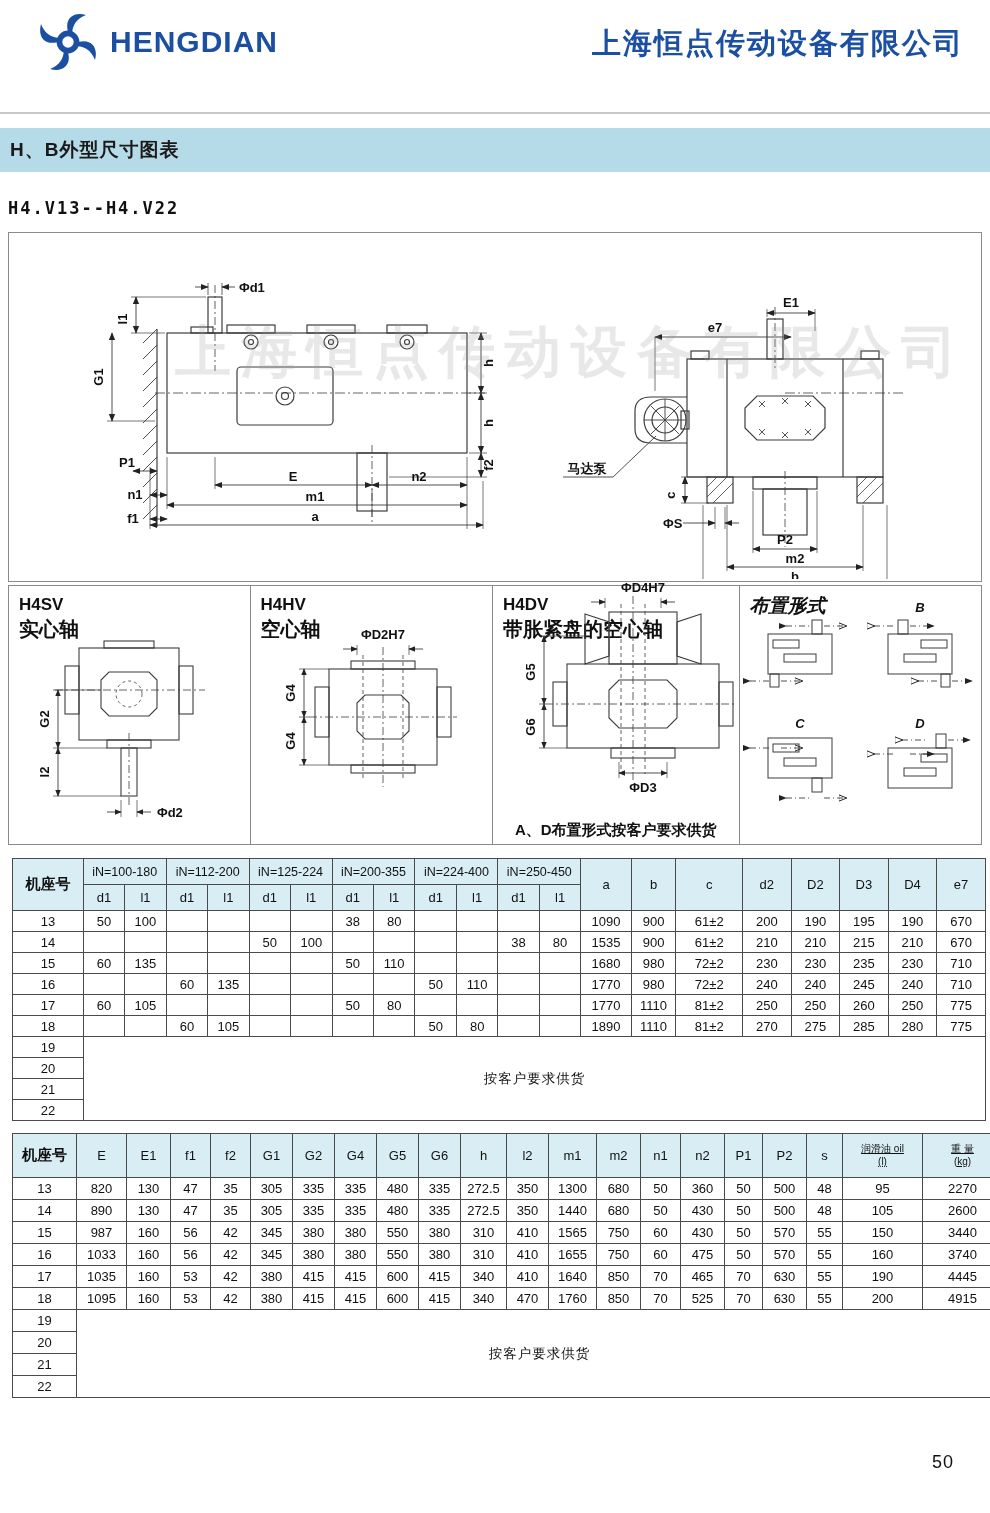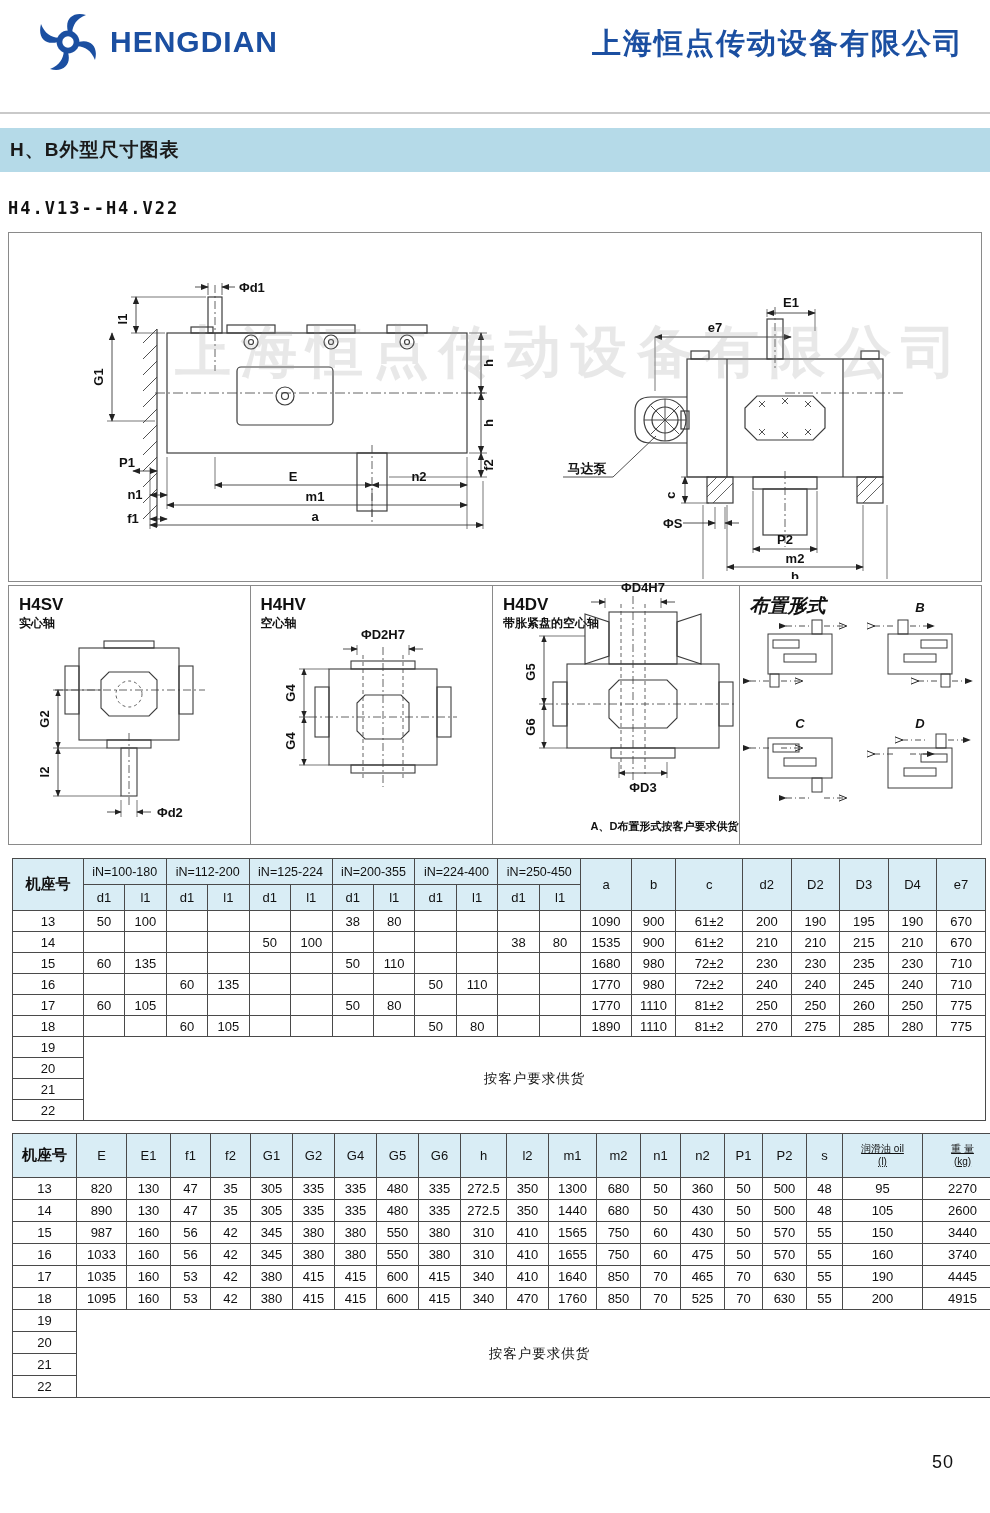--- a/index.html
+++ b/index.html
@@ -25,23 +25,23 @@
   .main-title { position:absolute; left:12px; top:8px; }
   .main-title .big { font-size:20px; font-weight:bold; letter-spacing:1px; display:inline-block; }
   .main-title .sub { font-size:13px; font-weight:bold; margin-left:26px; display:inline-block; }
   .main-svg { position:absolute; left:6px; top:38px; }
   
   .panels { margin:3px 8px 0 8px; width:974px; height:260px; border:1px solid #8a8a8a; display:flex; }
   .panel { position:relative; height:100%; border-right:1px solid #8a8a8a; }
   .panel:last-child { border-right:none;font-style:italic; }
   .p1 { width:242px; } .p2 { width:243px; } .p3 { width:247px; } .p4 { width:242px; }
   .panel .ptitle { position:absolute; left:10px; top:8px; font-size:17px; font-weight:bold; line-height:1.3; }
-  .panel .ptitle .small { font-size:12px; }
+  .panel .ptitle .small { font-size:20px; }
   .panel svg { position:absolute; left:0; bottom:0; }
-  .p3 .note { position:absolute; left:0; right:0; bottom:10px; text-align:right; font-size:11px; font-weight:bold; }
+  .p3 .note { position:absolute; left:0; right:0; bottom:4px; text-align:center; font-size:15px; font-weight:bold; }
   .p4 .ptitle { font-size:19px; }
   
   table { border-collapse:collapse; table-layout:fixed; width:974px; margin:0 12px; font-size:13px; }
   th, td { border:1px solid #4a4a4a; text-align:center; vertical-align:middle; padding:0;
            overflow:hidden; white-space:nowrap; font-weight:normal; }
   thead th { background:#d9edf5; }
   .t1 { margin-top:13px; }
   .t1 thead tr { height:26px; }
   .t1 tbody tr { height:21px; }
   .t2 { margin-top:12px; }

